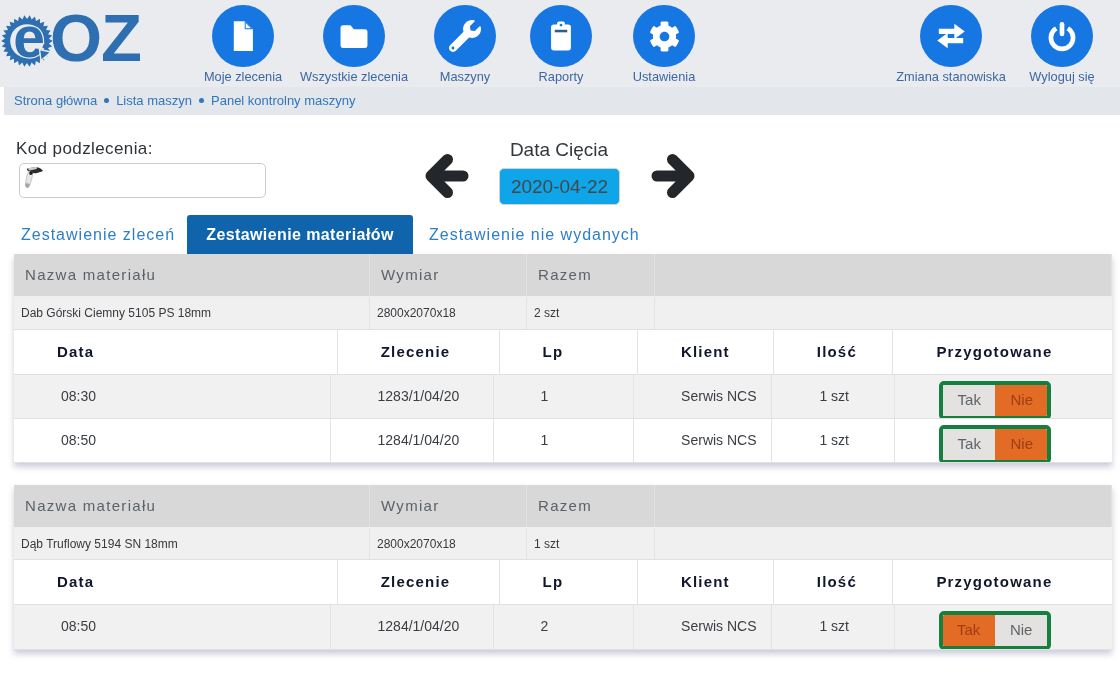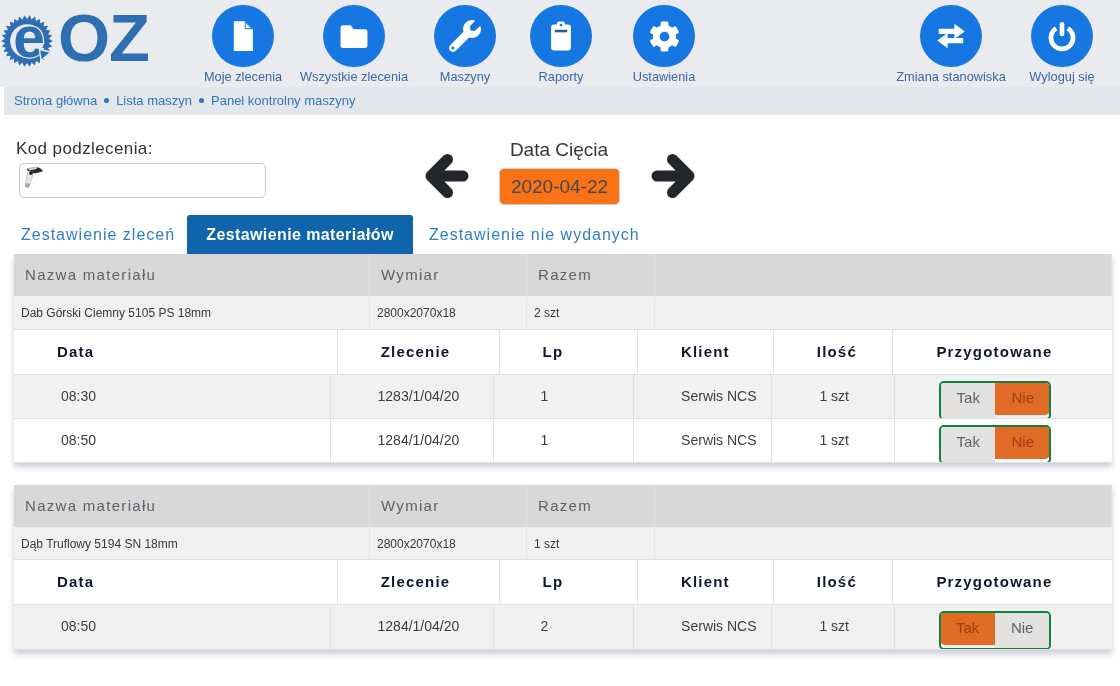--- a/index.html
+++ b/index.html
@@ -2,33 +2,33 @@
 <html lang="pl"><head>
 <meta charset="utf-8">
 <title>eOZ</title>
 <style>
 *{margin:0;padding:0;box-sizing:border-box;}
 html,body{width:1120px;height:686px;overflow:hidden;background:#fff;
   font-family:"Liberation Sans", sans-serif;}
 .topbar{position:relative;width:1120px;height:87px;background:#e9ebee;}
 .logo{position:absolute;left:0;top:0;width:200px;height:87px;}
 .logo svg{position:absolute;left:-1px;top:13px;}
-.logo .oz{position:absolute;left:50px;top:5px;font-weight:bold;font-size:67px;line-height:65px;color:#2e6fb2;letter-spacing:-1px;margin-left:8px;}
+.logo .oz{position:absolute;left:50px;top:5px;font-weight:bold;font-size:67px;line-height:65px;color:#2e6fb2;letter-spacing:-1px;}
 .nav-item{position:absolute;top:5px;width:170px;text-align:center;}
 .nav-item .circ{width:62px;height:62px;border-radius:50%;background:#1677e2;margin:0 auto;display:flex;align-items:center;justify-content:center;}
 .nav-item .lbl{margin-top:2px;font-size:12.8px;color:#3c67a4;}
 .crumbs{position:absolute;left:4px;top:87px;width:1116px;height:28px;background:#e3e6ea;
   font-size:13px;color:#3077bb;line-height:28px;padding-left:10px;}
 .crumbs .dot{display:inline-block;width:5px;height:5px;border-radius:50%;background:#3077bb;vertical-align:2px;margin:0 7px;}
 .content{position:absolute;left:0;top:115px;width:1120px;height:571px;background:#fff;}
 .kod-label{position:absolute;left:16px;top:24px;font-size:17px;letter-spacing:0.4px;color:#2f3338;}
 .kod-input{position:absolute;left:19px;top:48px;width:247px;height:35px;border:1px solid #cbcbcb;border-radius:5px;background:#fff;}
 .kod-input svg{position:absolute;left:8px;top:4px;}
 .dc-label{position:absolute;left:459px;top:24px;width:200px;text-align:center;font-size:19px;color:#34383c;}
-.dc-box{position:absolute;left:499px;top:53px;width:121px;height:37px;background:#f97316;border:1px solid #d2d2d2;border-radius:5px;
+.dc-box{position:absolute;left:499px;top:53px;width:121px;height:37px;background:#0ea5e9;border:1px solid #d2d2d2;border-radius:5px;
   text-align:center;line-height:35px;font-size:19px;color:#44484c;}
 .arrow{position:absolute;top:38px;}
 .arrow.l{left:424px;}
 .arrow.r{left:651px;}
 .tabs{position:absolute;left:0;top:100px;width:1120px;height:39px;}
 .tab{position:absolute;font-size:16px;color:#2e7ec7;line-height:39px;letter-spacing:1px;}
 .tab.t1{left:21px;}
 .tab.t3{left:429px;}
 .tab.active{left:187px;width:226px;background:#0f64ab;color:#fff;font-weight:bold;text-align:center;border-radius:3px 3px 0 0;letter-spacing:0.4px;}
 .tbl{position:absolute;left:14px;width:1098px;box-shadow:0 4px 6px rgba(110,110,150,0.35);}
@@ -49,21 +49,21 @@
 .drow.w{background:#fff;}
 .tbl2 .mrow{height:32px;}
 .tbl2 .drow{height:45px;}
 .c1{width:356px;}
 .c2{width:157px;}
 .c3{width:128px;}
 .c4{width:457px;}
 .k4{width:125px;}
 .k5{width:105px;}
 .k6{width:227px;}
-.btn{display:flex;width:112px;height:39px;margin:6px 0 0 -3px;border:2px solid #15803d;border-radius:5px;overflow:hidden;}
+.btn{display:flex;width:112px;height:39px;margin:6px 0 0 -3px;border:4px solid #15803d;border-radius:5px;overflow:hidden;}
 .btn div{width:55px;text-align:center;line-height:29px;font-size:15px;}
 .btn .off{background:#e3e2e1;color:#5f6368;}
 .btn .on{background:#e26b26;color:#a13d12;width:56px;margin:-1px -1px -1px 0;border-radius:0 5px 5px 0;line-height:31px;height:33px;}
 </style>
 </head>
 <body>
 <div class="topbar">
   <div class="logo">
     <svg width="56" height="56" viewBox="0 0 56 56">
       <path fill="#2e6fb2" d="M53.8 28.0 L49.9 30.4 L53.2 33.4 L48.9 34.9 L51.6 38.5 L47.0 39.1 L48.9 43.2 L44.3 42.8 L45.3 47.2 L40.9 45.9 L40.9 50.3 L36.9 48.1 L36.0 52.5 L32.5 49.5 L30.7 53.7 L27.9 50.0 L25.3 53.7 L23.3 49.5 L20.0 52.5 L19.0 48.1 L15.1 50.3 L15.0 45.7 L10.7 47.2 L11.6 42.7 L7.1 43.2 L8.9 38.9 L4.4 38.5 L7.0 34.7 L2.8 33.4 L6.1 30.2 L2.2 28.0 L6.1 25.6 L2.8 22.6 L7.1 21.1 L4.4 17.5 L9.0 16.9 L7.1 12.8 L11.7 13.2 L10.7 8.8 L15.1 10.1 L15.1 5.7 L19.1 7.9 L20.0 3.5 L23.5 6.5 L25.3 2.3 L28.1 6.0 L30.7 2.3 L32.7 6.5 L36.0 3.5 L37.0 7.9 L40.9 5.7 L41.0 10.3 L45.3 8.8 L44.4 13.3 L48.9 12.8 L47.1 17.1 L51.6 17.5 L49.0 21.3 L53.2 22.6 L49.9 25.8 Z"></path>

